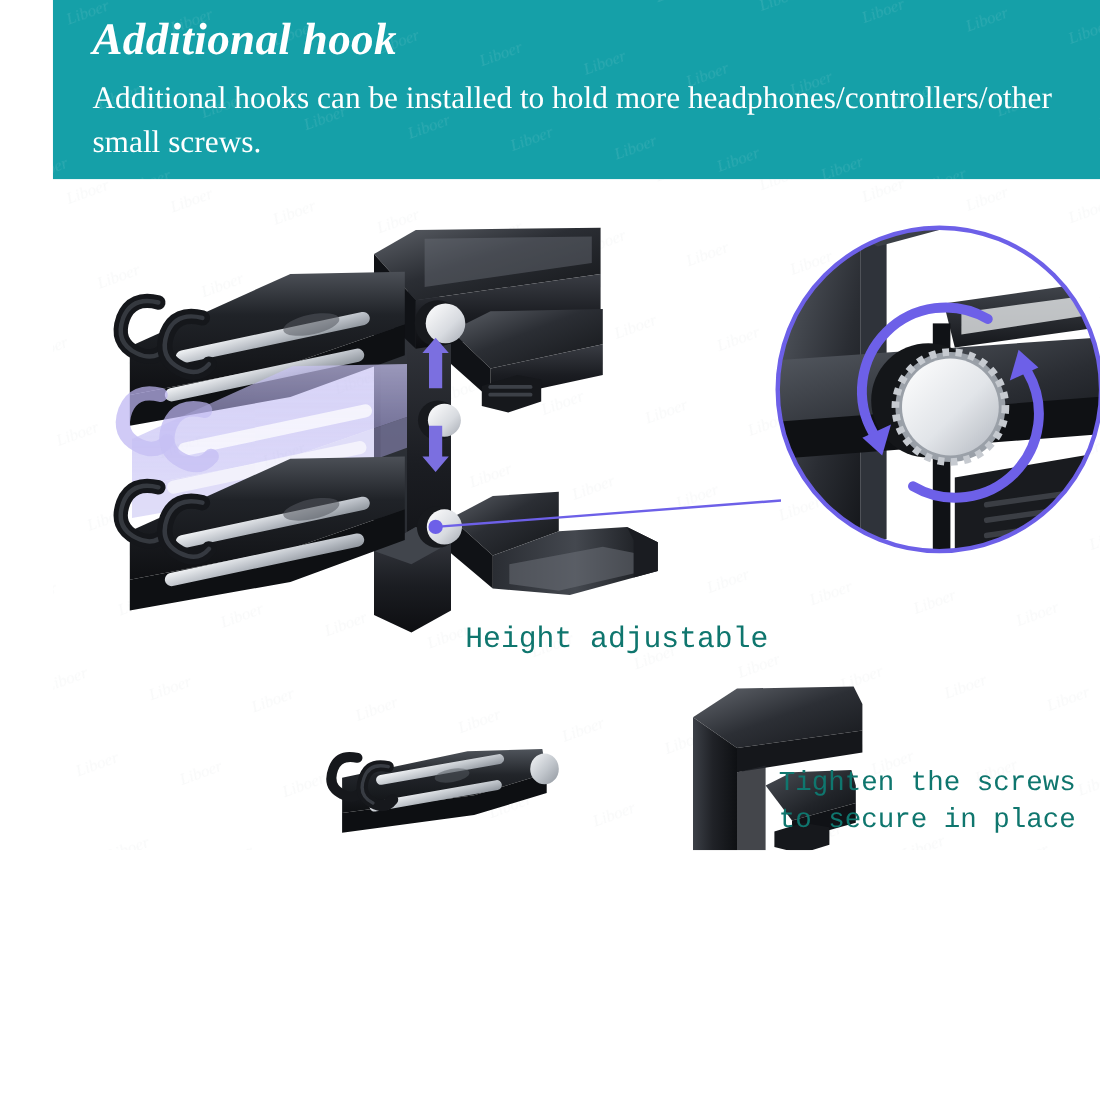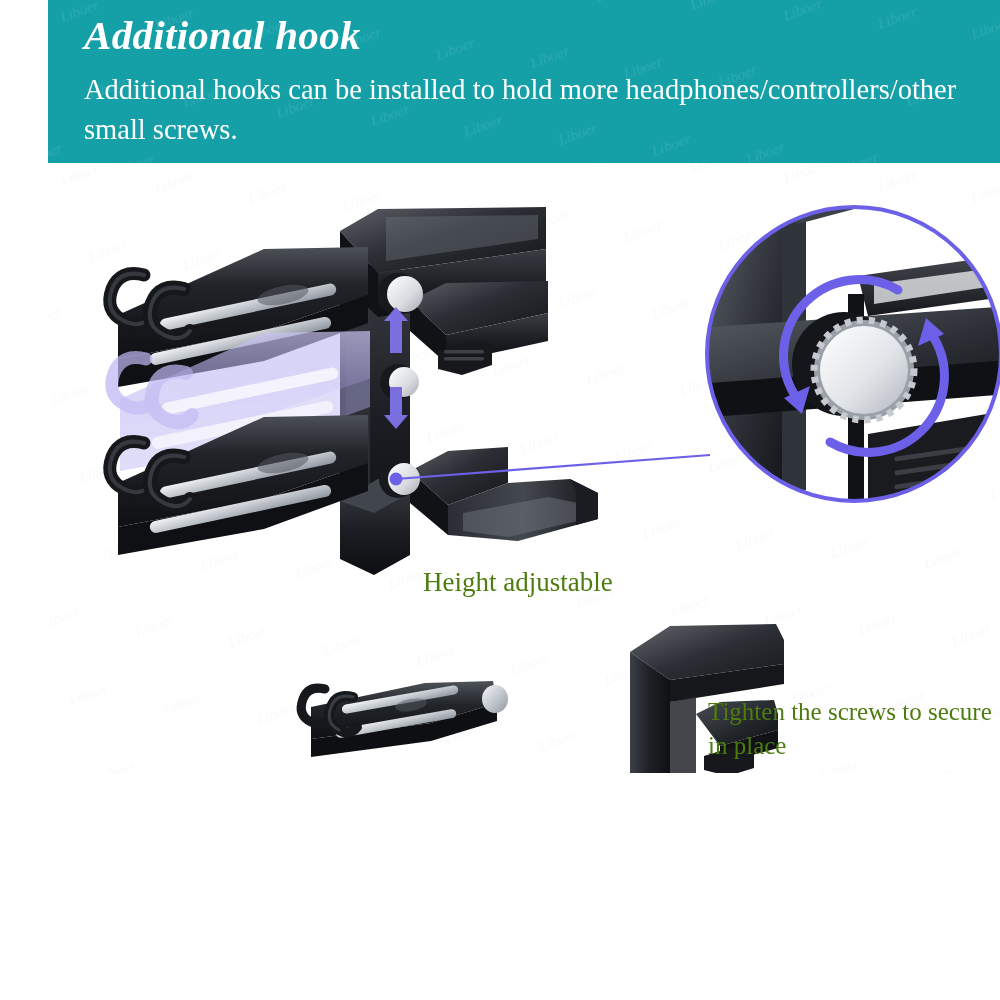--- a/index.html
+++ b/index.html
@@ -64,22 +64,22 @@
     position: absolute; inset: 0;
     pointer-events: none;
     opacity: .05;
   }
 
   .art { position: absolute; }
 
   
   .teal-label {
     position: absolute;
-    color: #4d7c0f;
-    font-family: Liberation Serif, serif;
+    color: #0f766e;
+    font-family: Liberation Mono, monospace;
     white-space: nowrap;
   }
   #label-height {
     left: 375px; top: 404px;
     font-size: 27px;
   }
   #label-tighten {
     left: 660px; top: 532px;
     width: 300px;
     font-size: 25px;

